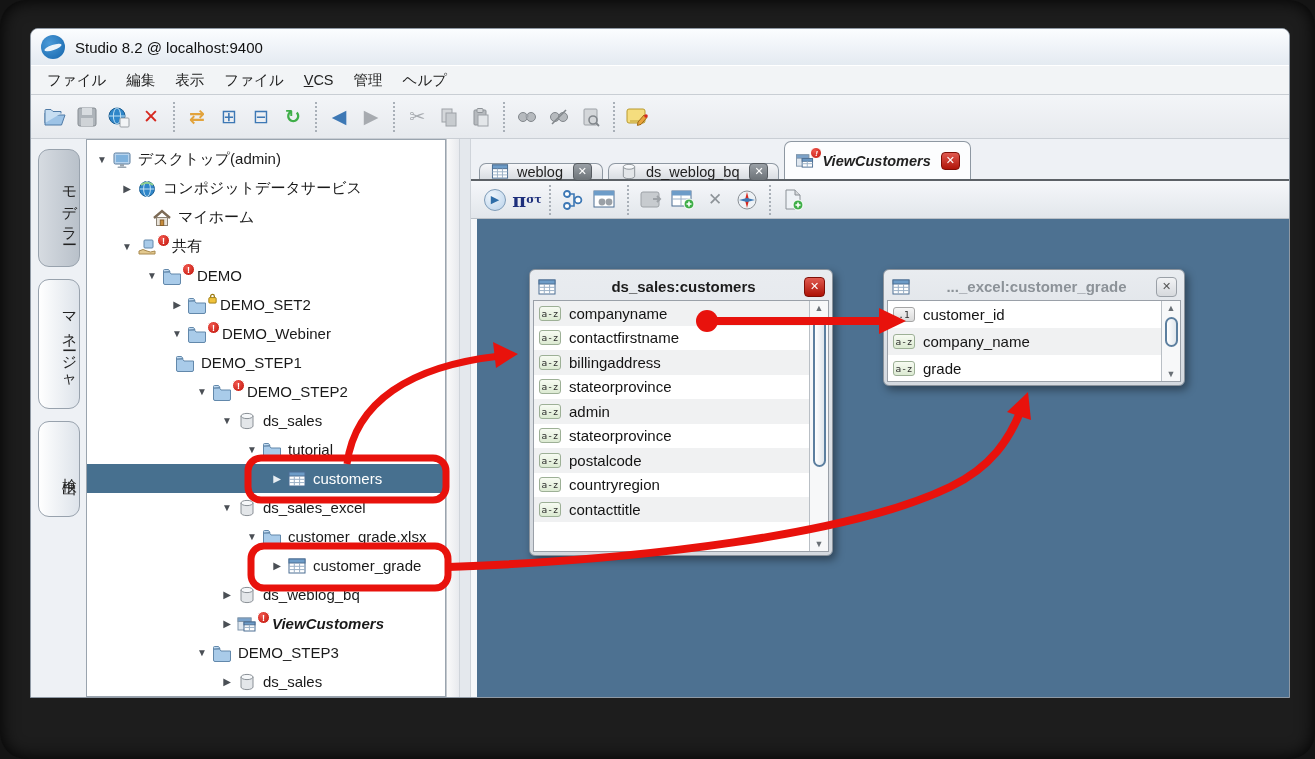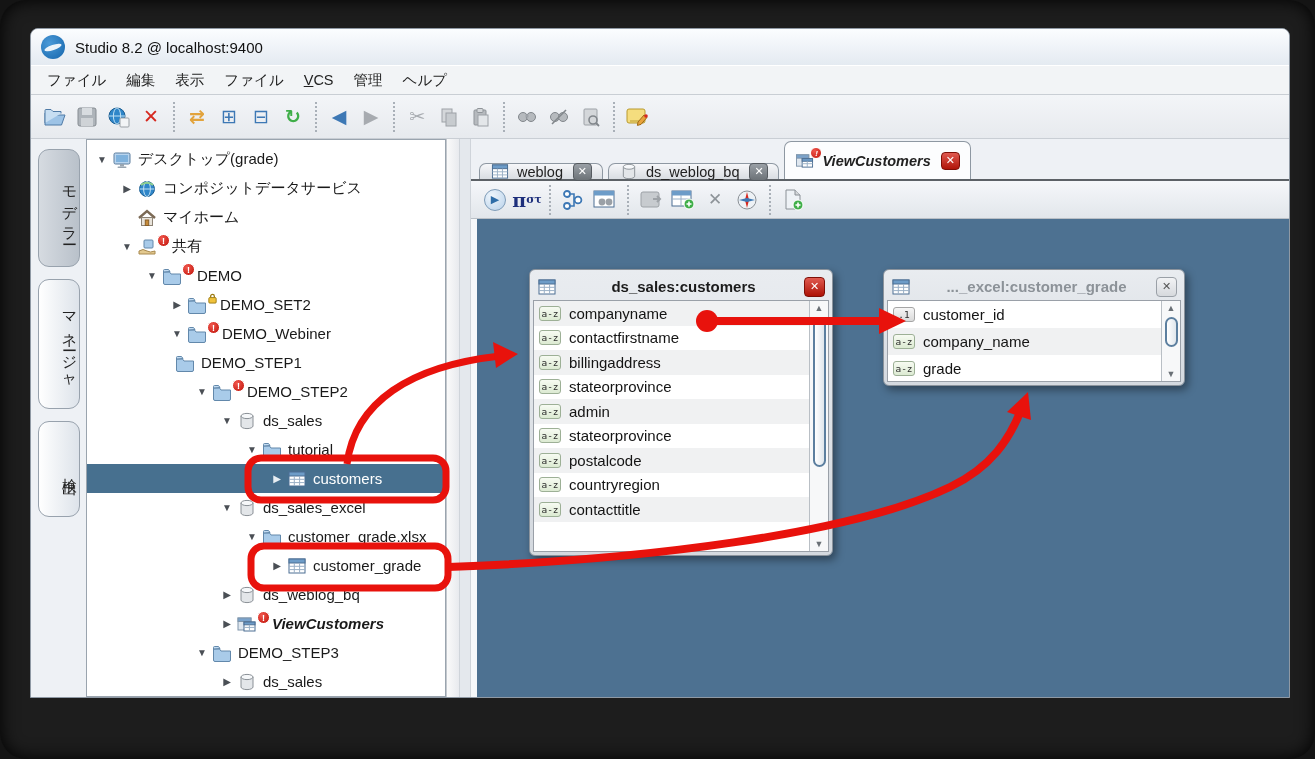--- a/index.html
+++ b/index.html
@@ -263,30 +263,30 @@
       <div class="vtab t2">マネージャ</div>
       <div class="vtab t3">検出</div>
     </div>
 
     <div class="treewrap">
       <div class="trow" style="padding-left:8px">
           <span class="arrow">▼</span>
           <svg class="ticon">
             <use href="#sym-monitor"></use>
           </svg>
-          <span class="tlabel">デスクトップ(grade)</span>
+          <span class="tlabel">デスクトップ(admin)</span>
         </div>
       <div class="trow" style="padding-left:33px">
           <span class="arrow">▶</span>
           <svg class="ticon">
             <use href="#sym-globe"></use>
           </svg>
           <span class="tlabel">コンポジットデータサービス</span>
         </div>
-      <div class="trow" style="padding-left:33px">
+      <div class="trow" style="padding-left:48px">
           <span class="arrow"> </span>
           <svg class="ticon">
             <use href="#sym-home"></use>
           </svg>
           <span class="tlabel">マイホーム</span>
         </div>
       <div class="trow" style="padding-left:33px">
           <span class="arrow">▼</span>
           <svg class="ticon">
             <use href="#sym-share"></use>

